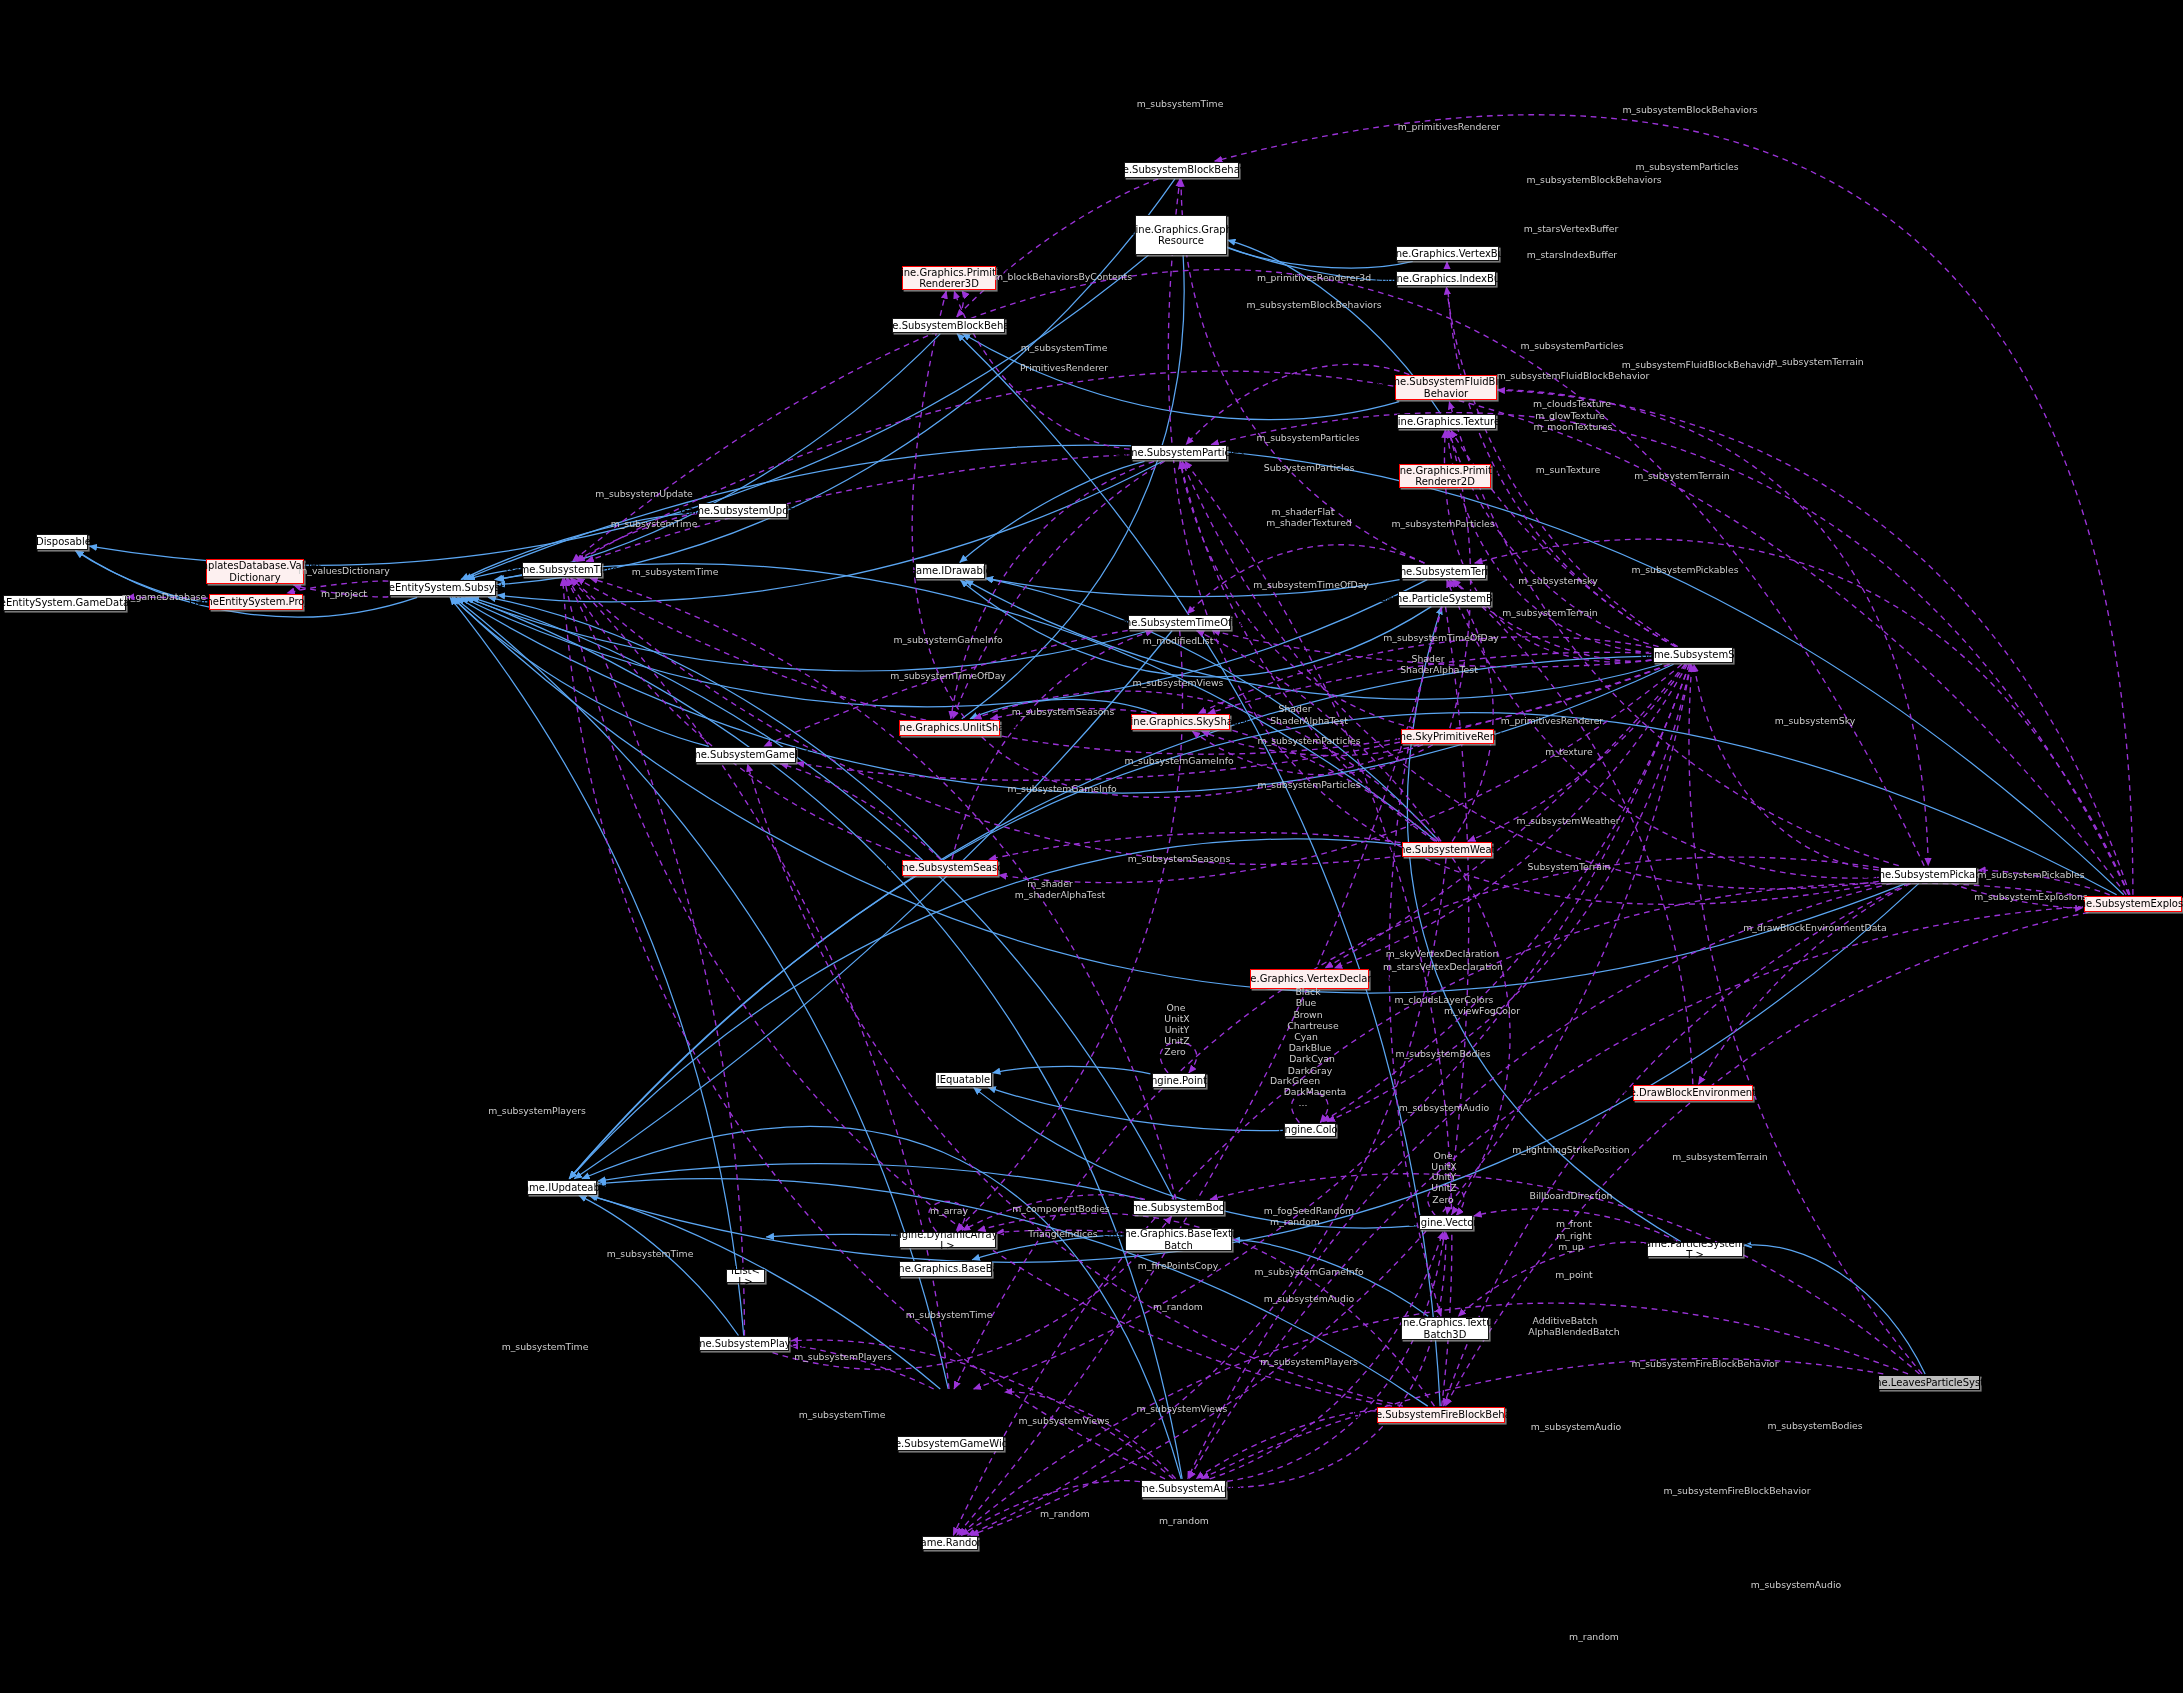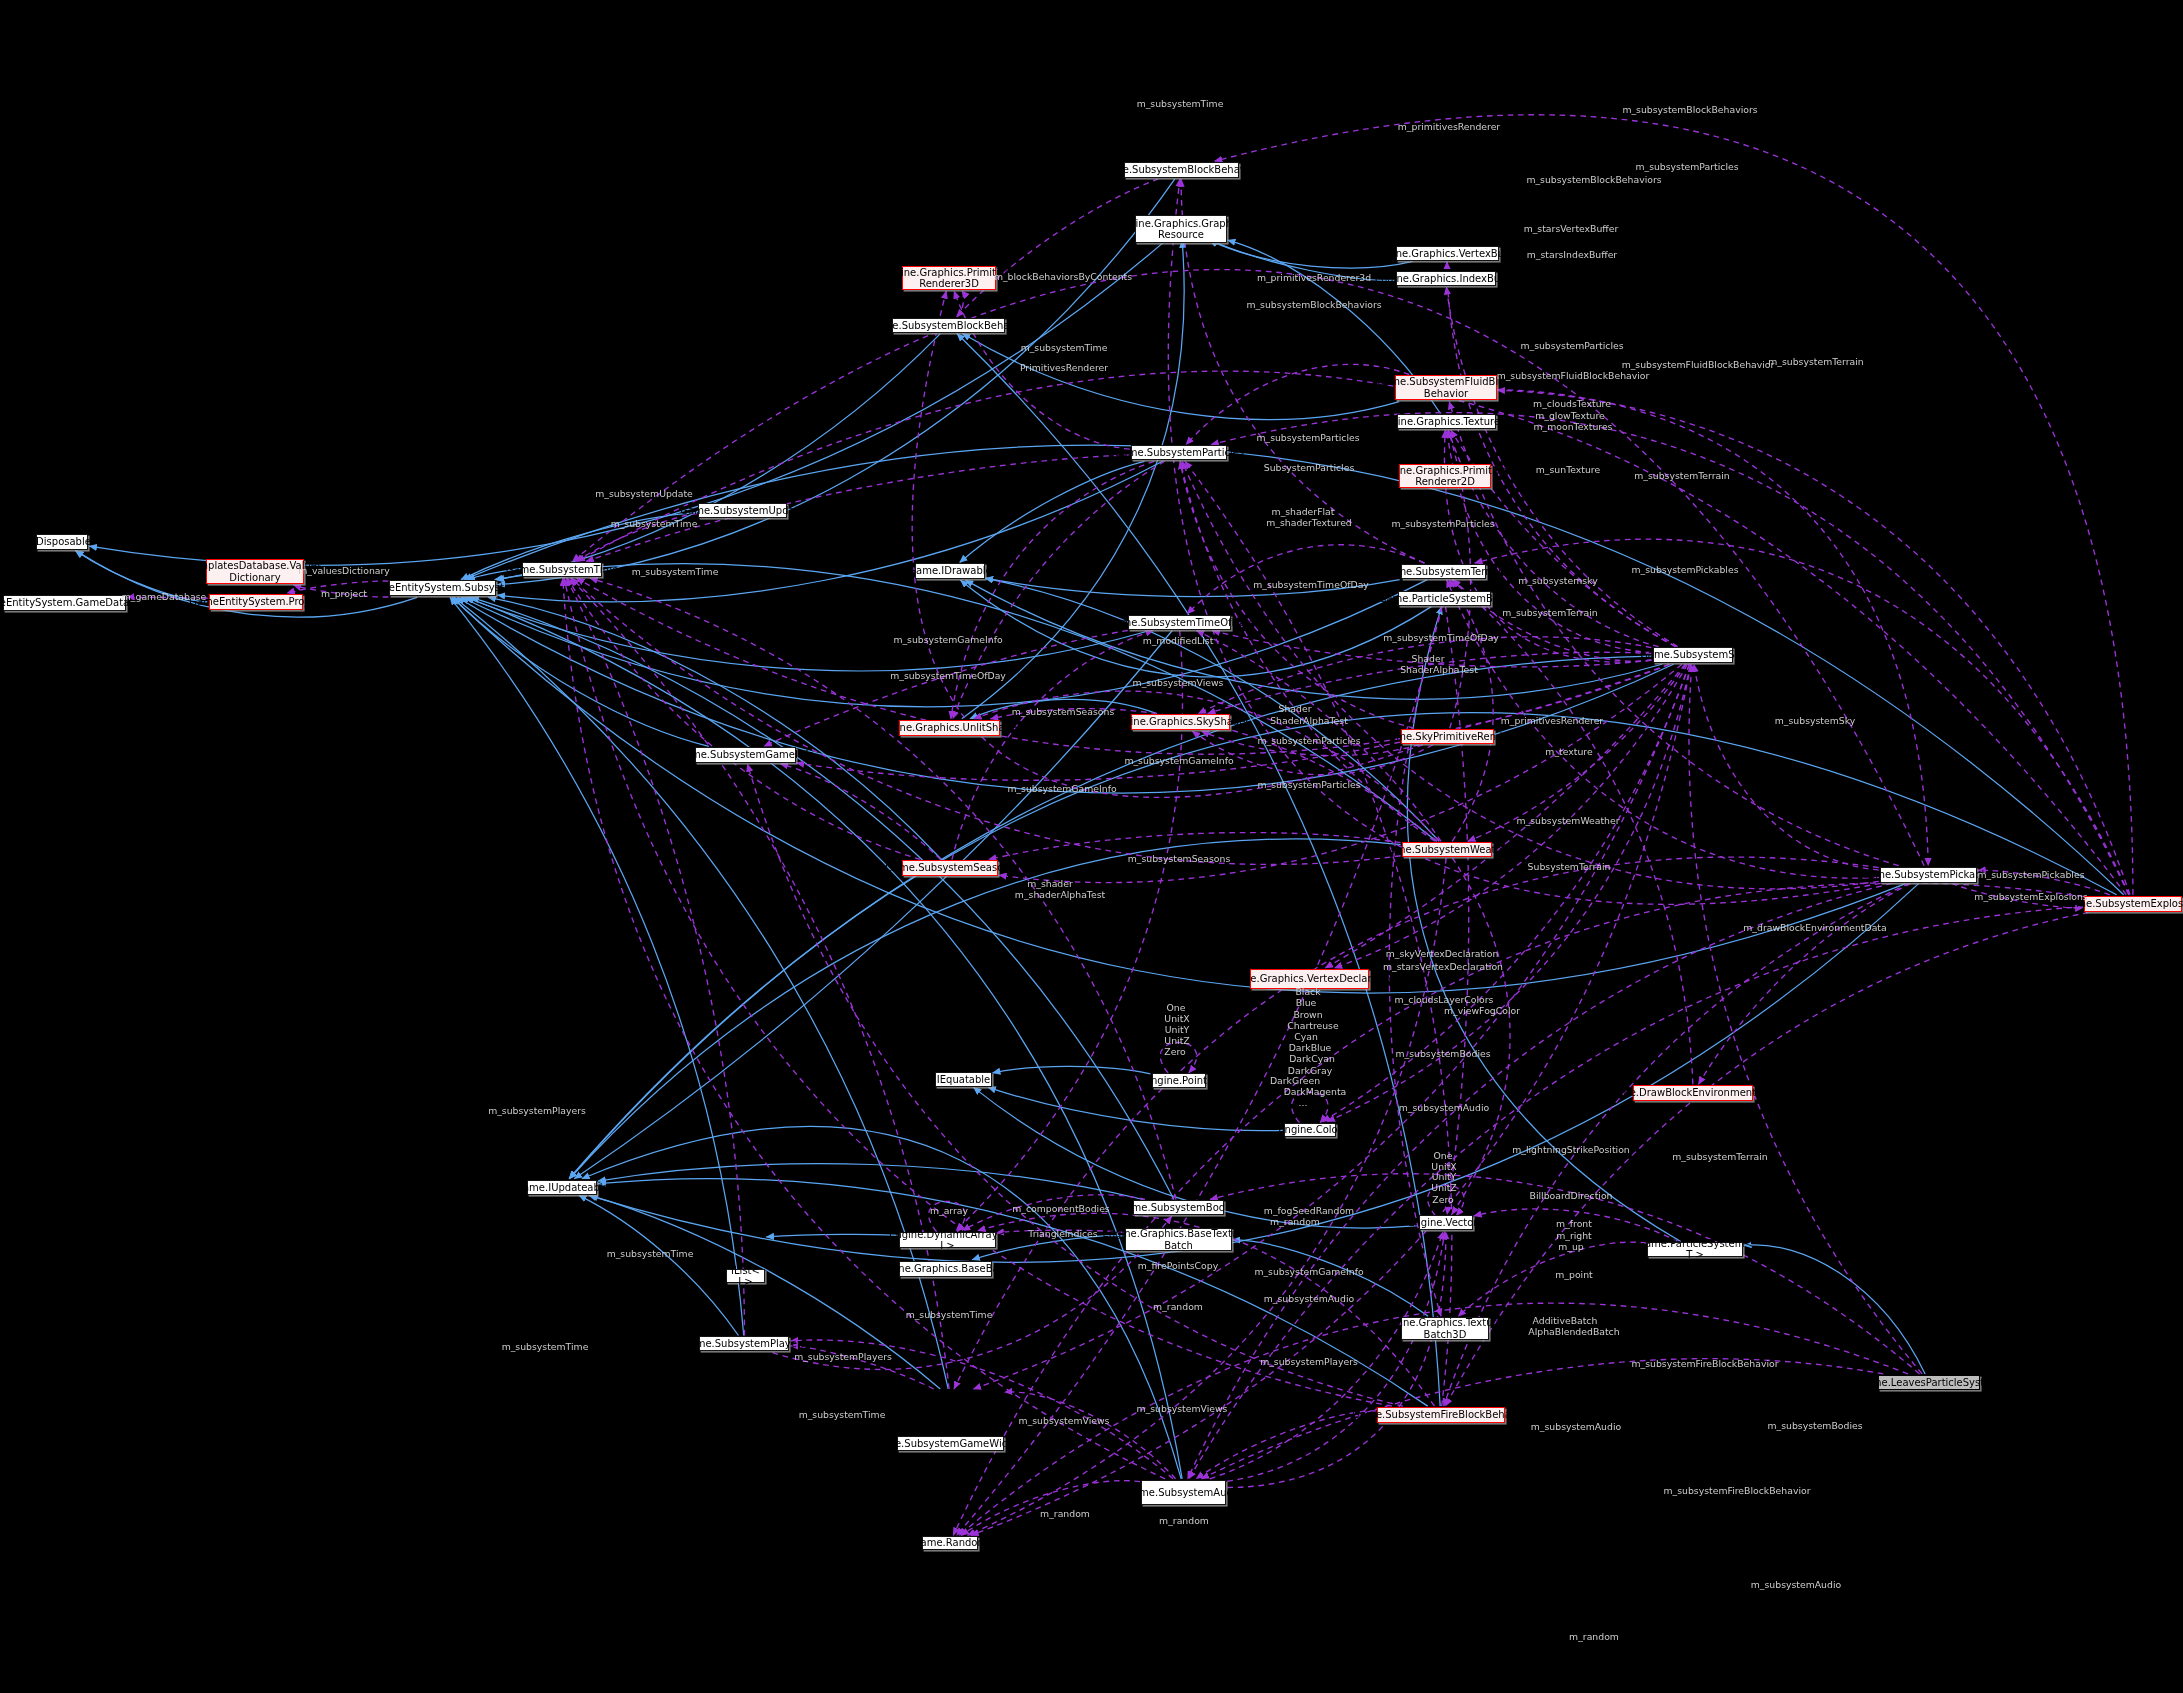--- a/index.html
+++ b/index.html
@@ -187,21 +187,21 @@
     </svg>
 <div class="node" style="left: 36px; top: 534px; width: 52px; height: 15.6px;">IDisposable</div>
     <div class="node r" style="left: 206px; top: 559px; width: 98px; height: 25px;">TemplatesDatabase.Values
 Dictionary</div>
     <div class="node" style="left: 3.1px; top: 595px; width: 123px; height: 15.6px;">GameEntitySystem.GameDatabase</div>
     <div class="node r" style="left: 209px; top: 594px; width: 94px; height: 15.6px;">GameEntitySystem.Project</div>
     <div class="node" style="left: 389px; top: 580px; width: 107px; height: 15.6px;">GameEntitySystem.Subsystem</div>
     <div class="node" style="left: 522px; top: 562px; width: 80px; height: 14.5px;">Game.SubsystemTime</div>
     <div class="node" style="left: 698px; top: 503px; width: 89px; height: 14.5px;">Game.SubsystemUpdate</div>
     <div class="node" style="left: 1124px; top: 162px; width: 115px; height: 15.6px;">Game.SubsystemBlockBehaviors</div>
-    <div class="node" style="left: 1135px; top: 215px; width: 92px; height: 28px;">Engine.Graphics.Graphics
+    <div class="node" style="left: 1135px; top: 215px; width: 92px; height: 40px;">Engine.Graphics.Graphics
 Resource</div>
     <div class="node r" style="left: 902px; top: 266px; width: 94px; height: 24px;">Engine.Graphics.Primitives
 Renderer3D</div>
     <div class="node" style="left: 892px; top: 318px; width: 113px; height: 14.5px;">Game.SubsystemBlockBehavior</div>
     <div class="node" style="left: 1396px; top: 246px; width: 103px; height: 14.5px;">Engine.Graphics.VertexBuffer</div>
     <div class="node" style="left: 1396px; top: 271px; width: 100px; height: 14.5px;">Engine.Graphics.IndexBuffer</div>
     <div class="node r" style="left: 1395px; top: 375px; width: 102px; height: 25px;">Game.SubsystemFluidBlock
 Behavior</div>
     <div class="node" style="left: 1397px; top: 414px; width: 99px; height: 14.5px;">Engine.Graphics.Texture2D</div>
     <div class="node" style="left: 1131px; top: 445px; width: 96px; height: 14.5px;">Game.SubsystemParticles</div>
@@ -232,21 +232,21 @@
     <div class="node" style="left: 1125px; top: 1228px; width: 107px; height: 23px;">Engine.Graphics.BaseTextured
 Batch</div>
     <div class="node" style="left: 1419px; top: 1215px; width: 54px; height: 15px;">Engine.Vector3</div>
     <div class="node" style="left: 1401px; top: 1317px; width: 88px; height: 23px;">Engine.Graphics.Textured
 Batch3D</div>
     <div class="node" style="left: 1647px; top: 1242px; width: 96px; height: 14.5px;">Game.ParticleSystem&lt; T &gt;</div>
     <div class="node r" style="left: 1633px; top: 1085px; width: 120px; height: 15.6px;">Game.DrawBlockEnvironmentData</div>
     <div class="node t" style="left: 1878px; top: 1375px; width: 102px; height: 14.5px;">Game.LeavesParticleSystem</div>
     <div class="node" style="left: 699px; top: 1336px; width: 90px; height: 15px;">Game.SubsystemPlayers</div>
     <div class="node" style="left: 897px; top: 1436px; width: 107px; height: 14.5px;">Game.SubsystemGameWidgets</div>
-    <div class="node" style="left: 1141px; top: 1480px; width: 85px; height: 25px;">Game.SubsystemAudio</div>
+    <div class="node" style="left: 1141px; top: 1480px; width: 85px; height: 18px;">Game.SubsystemAudio</div>
     <div class="node" style="left: 922px; top: 1536px; width: 56px; height: 14px;">Game.Random</div>
     <div class="node r" style="left: 1377px; top: 1407px; width: 128px; height: 15.6px;">Game.SubsystemFireBlockBehavior</div>
     <span class="edge-label" style="left: 1180px; top: 103px;">m_subsystemTime</span>
     <span class="edge-label" style="left: 1449px; top: 126px;">m_primitivesRenderer</span>
     <span class="edge-label" style="left: 1690px; top: 109px;">m_subsystemBlockBehaviors</span>
     <span class="edge-label" style="left: 1687px; top: 166px;">m_subsystemParticles</span>
     <span class="edge-label" style="left: 1594px; top: 179px;">m_subsystemBlockBehaviors</span>
     <span class="edge-label" style="left: 1571px; top: 228px;">m_starsVertexBuffer</span>
     <span class="edge-label" style="left: 1572px; top: 254px;">m_starsIndexBuffer</span>
     <span class="edge-label" style="left: 1063px; top: 276px;">m_blockBehaviorsByContents</span>

